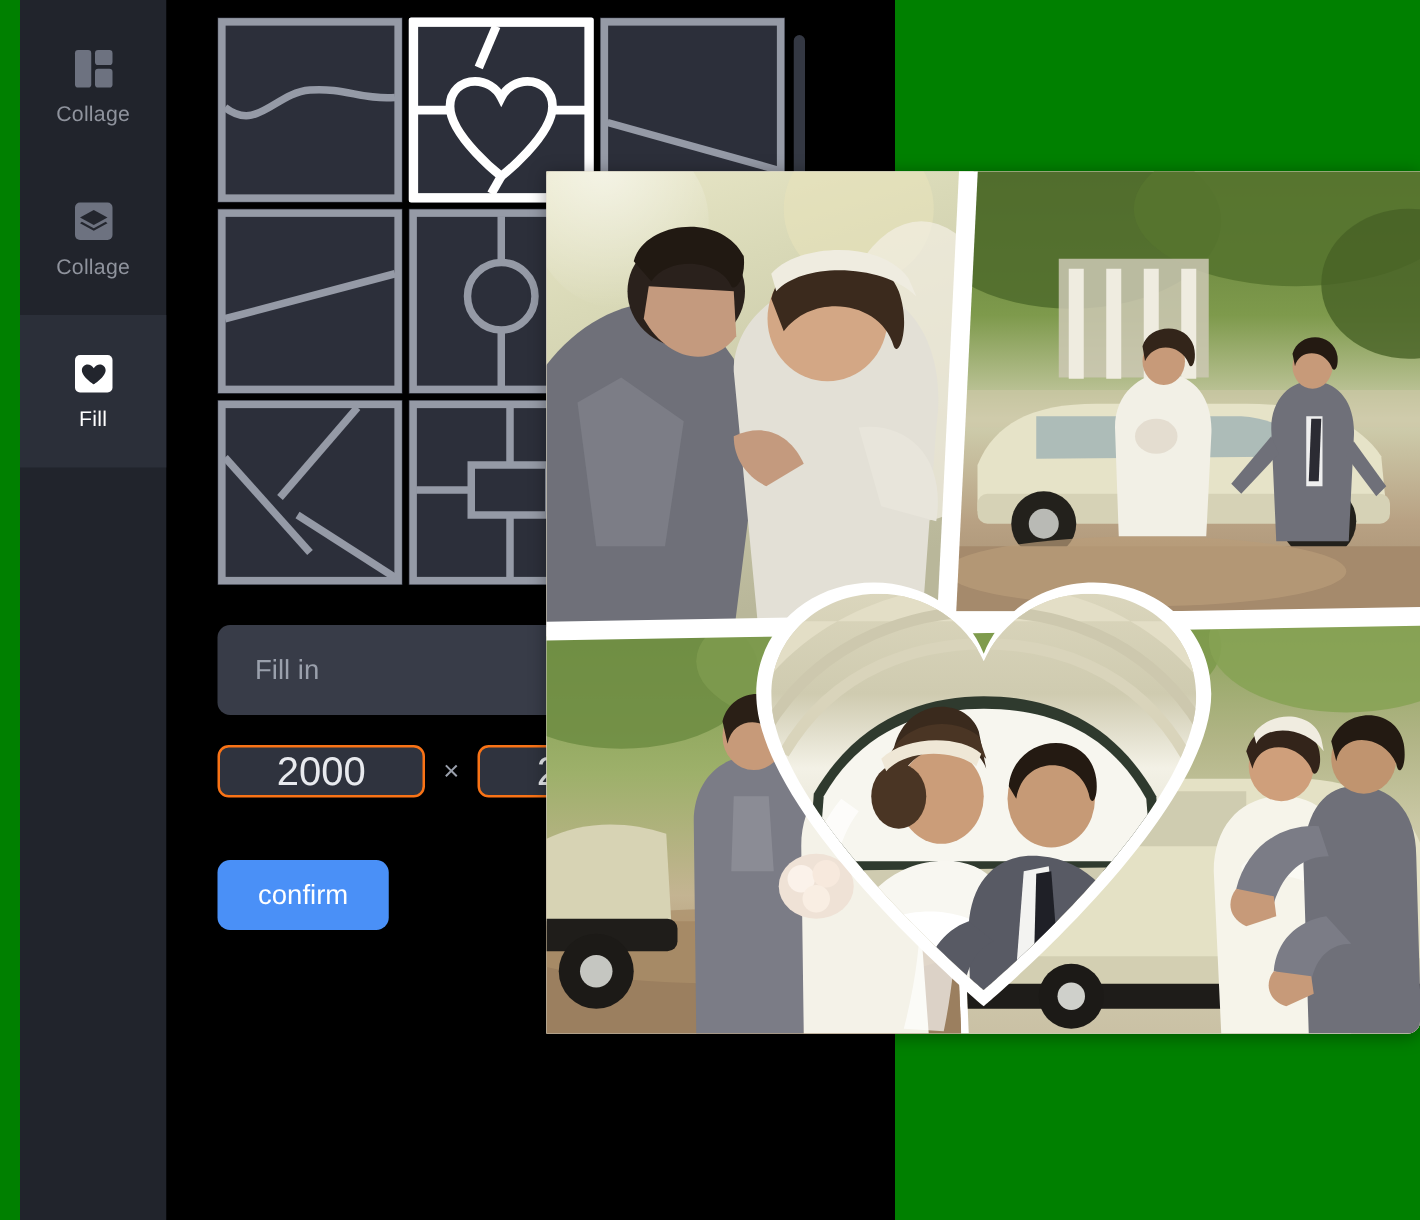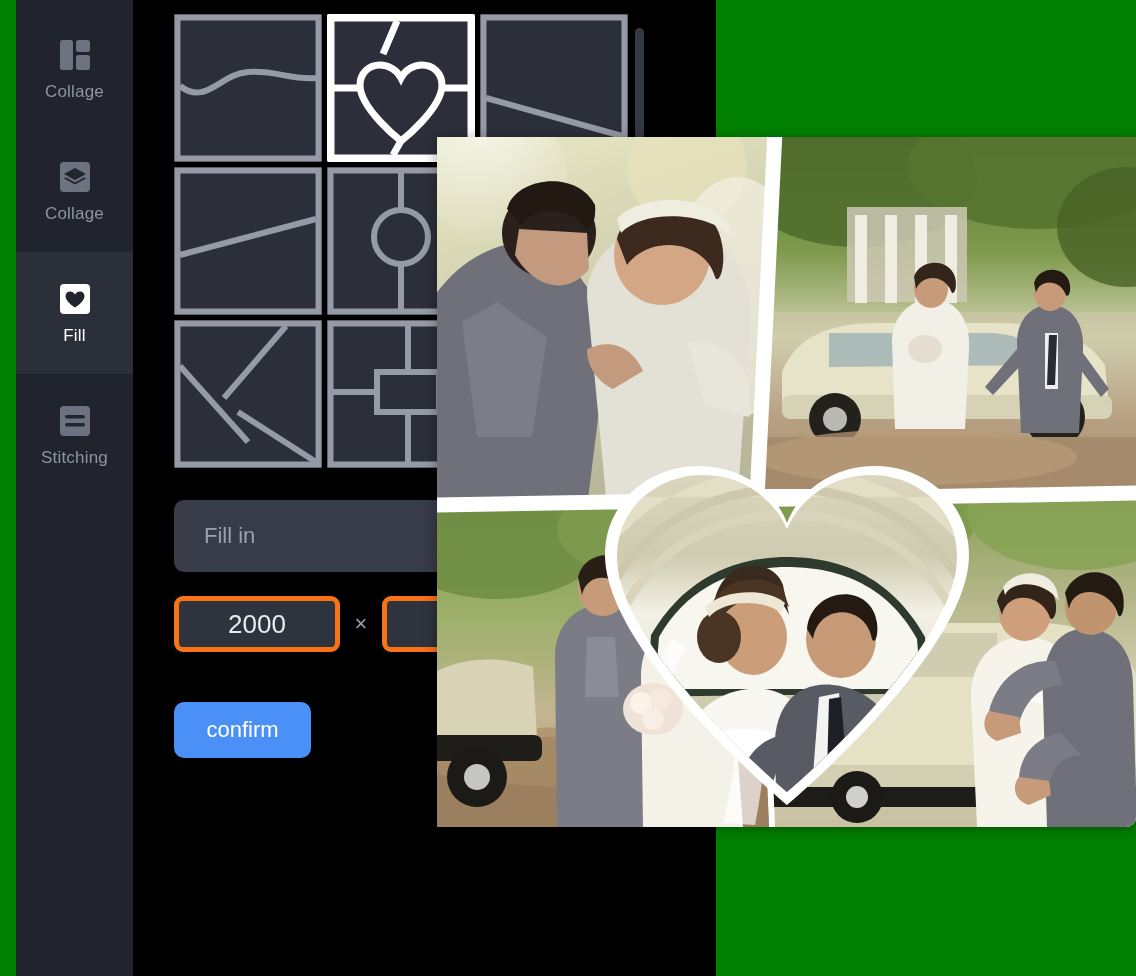--- a/index.html
+++ b/index.html
@@ -64,24 +64,24 @@
     display:flex;align-items:center;padding:0 30px;box-sizing:border-box;
     margin-bottom:24px;cursor:pointer;
   }
   .ctl-placeholder{font-size:22px;color:#9aa0ac;}
   .ctl-label{font-size:22px;color:#ffffff;}
   .crop-icon{width:28px;height:28px;margin-right:18px;flex:0 0 28px;}
   .crop-icon svg{display:block;}
 
   .size-row{display:flex;align-items:center;margin-top:12px;}
   .size-input{
-    width:166px;height:56px;border-radius:9px;background:#2f333e;
-    border:5px solid #f97316;box-sizing:border-box;
+    width:166px;height:42px;border-radius:9px;background:#2f333e;
+    border:2px solid #f97316;box-sizing:border-box;
     display:flex;align-items:center;justify-content:center;
-    font-size:26px;color:#e8eaee;cursor:text;
+    font-size:32px;color:#e8eaee;cursor:text;
   }
   .size-x{width:42px;text-align:center;font-size:22px;color:#9aa0ac;user-select:none;}
 
   .btn-row{display:flex;align-items:center;gap:24px;margin-top:50px;}
   .btn{
     height:56px;border-radius:10px;display:flex;align-items:center;justify-content:center;
     font-size:22px;cursor:pointer;border:none;
   }
   .btn-confirm{width:137px;background:#4a90f7;color:#ffffff;}
   .btn-cancel{width:137px;background:#3a3e4a;color:#9aa0ac;}
@@ -131,30 +131,20 @@
       <div class="side-item selected">
         <span class="side-icon">
           <svg viewBox="0 0 36 36" width="36" height="36">
             <rect x="3" y="3" width="30" height="30" rx="4" fill="#ffffff"></rect>
             <path d="M18 26.5 C18 26.5 8.5 20.6 8.5 15.2 C8.5 12.4 10.6 10.5 13.1 10.5 C15 10.5 16.9 11.7 18 13.6 C19.1 11.7 21 10.5 22.9 10.5 C25.4 10.5 27.5 12.4 27.5 15.2 C27.5 20.6 18 26.5 18 26.5 Z" fill="#22252d"></path>
           </svg>
         </span>
         <span class="side-label">Fill</span>
       </div>
 
-      <div class="side-item">
-        <span class="side-icon">
-          <svg viewBox="0 0 36 36" width="36" height="36">
-            <rect x="3" y="3" width="30" height="30" rx="4" fill="#6d7280"></rect>
-            <rect x="8" y="12" width="20" height="3.6" rx="1.8" fill="#23262e"></rect>
-            <rect x="8" y="20" width="20" height="3.6" rx="1.8" fill="#23262e"></rect>
-          </svg>
-        </span>
-        <span class="side-label">Stitching</span>
-      </div>
 
     </div>
 
     <div class="main-col">
 
       <div class="tpl-area">
         <div class="tpl-grid">
 
           <div class="tpl-cell">
             <svg viewBox="0 0 148 148">

